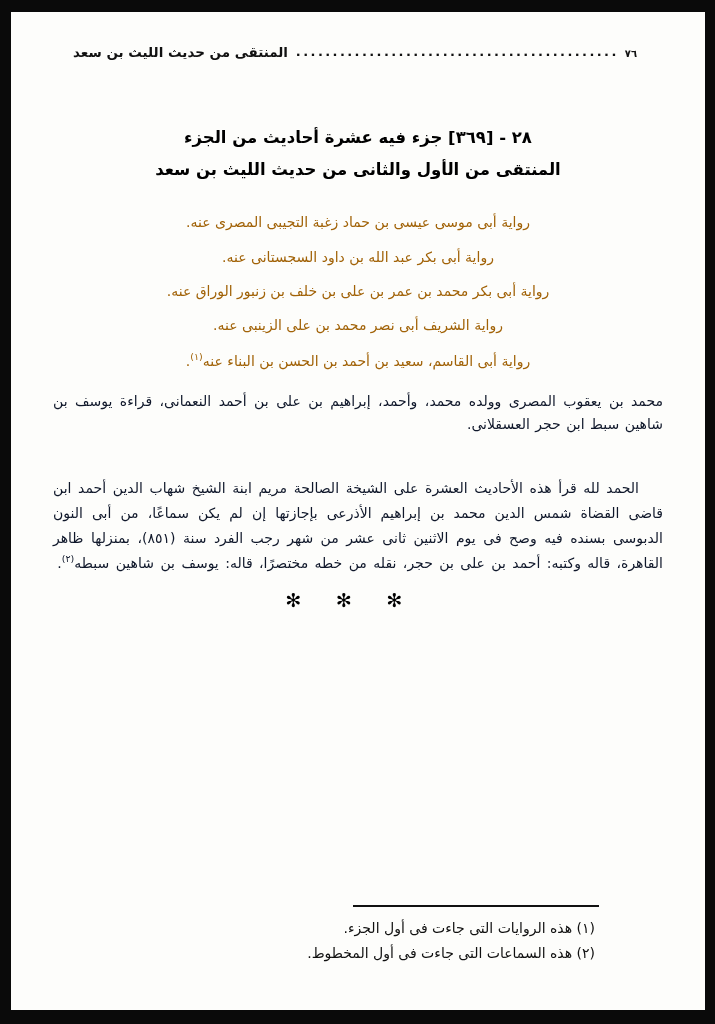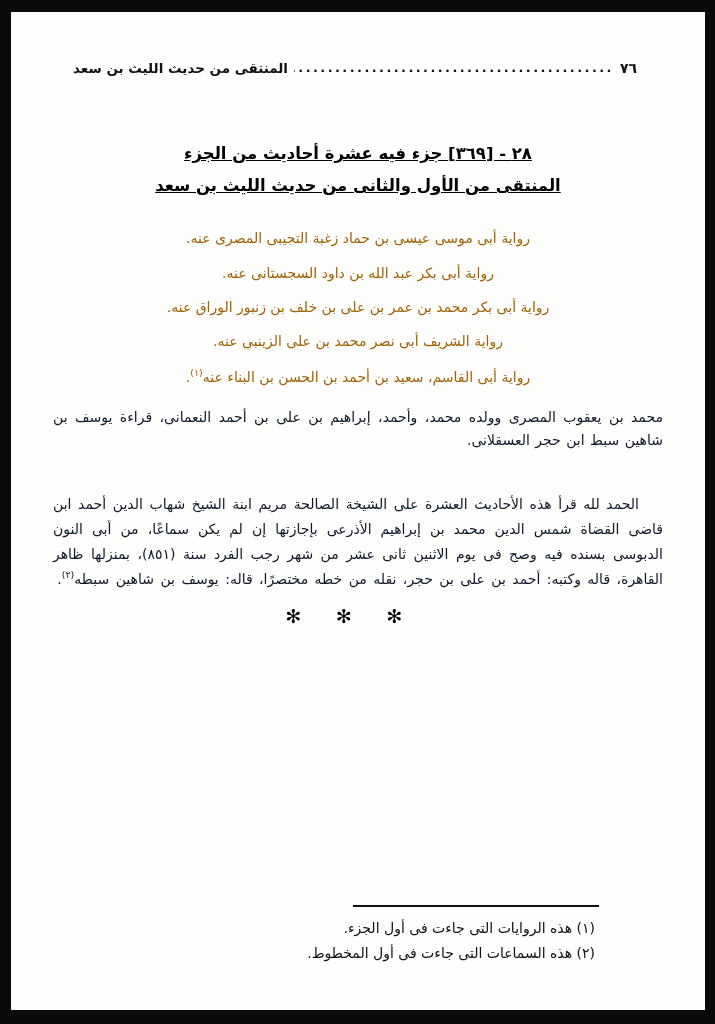--- a/index.html
+++ b/index.html
@@ -57,31 +57,29 @@
   .running-header .hdr-leader {
     flex: 1 1 auto;
     overflow: hidden;
     letter-spacing: 2.4px;
     font-size: 13px;
     color: #111;
     transform: translateY(-1px);
   }
   .running-header .hdr-pagenum {
     flex: 0 0 auto;
-    font-size: 14px;
+    font-size: 10px;
     font-weight: 700;
     letter-spacing: 1px;
-    margin-top: 16px;
   }
 
   
   .title-block {
     margin-top: 62px;
     text-align: center;
-    text-decoration: underline;
   }
   .title-line {
     font-size: 16.5px;
     font-weight: 700;
     color: #000;
     line-height: 1.95;
     letter-spacing: 0.1px;
   }
 
   

